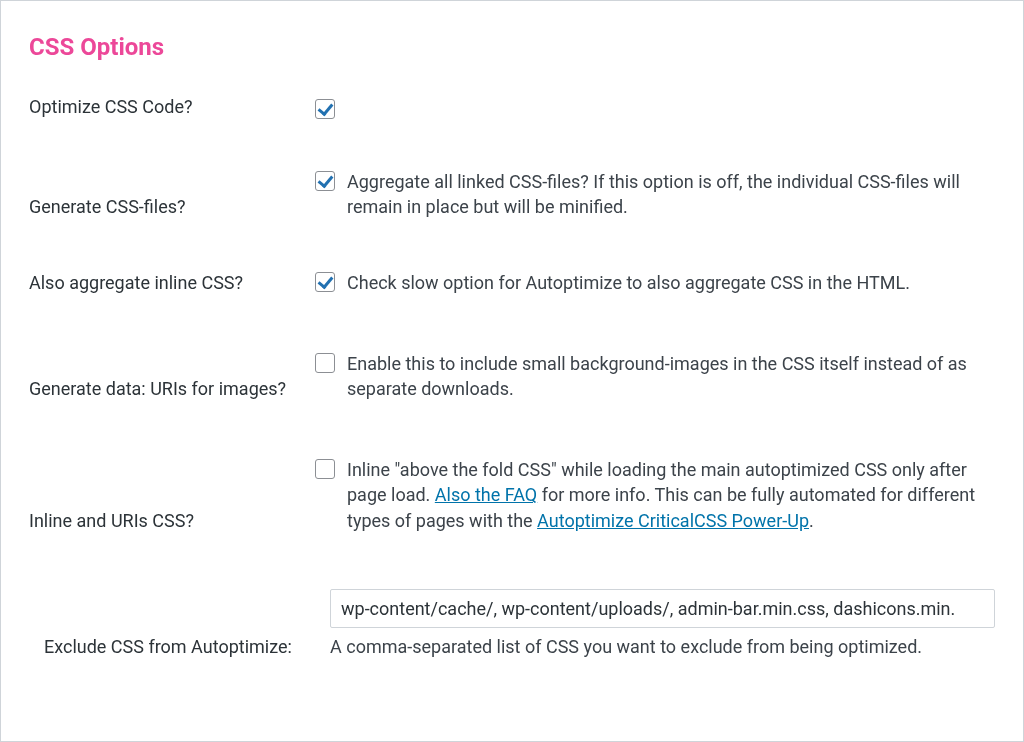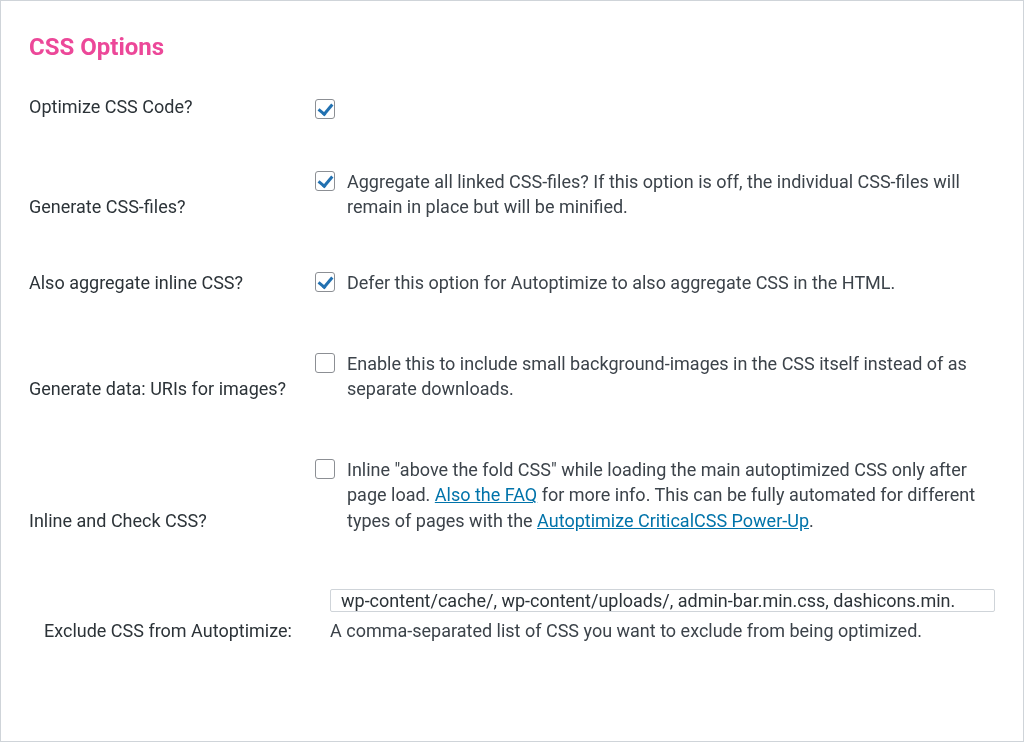--- a/index.html
+++ b/index.html
@@ -77,21 +77,21 @@
   }
   a.link {
     color: #0073aa;
     text-decoration: underline;
     cursor: pointer;
   }
   .text-input {
     width: 100%;
     border: 1px solid #cfd4d9;
     border-radius: 2px;
-    padding: 0 10px;
+    padding: 8px 10px;
     font-size: 18px;
     font-family: inherit;
     color: #2c3338;
     background: #fff;
     outline: none;
     margin-bottom: 6px;
   }
   .help-text {
     font-size: 18px;
     color: #3c434a;
@@ -115,34 +115,34 @@
     <div class="field-col">
       <div class="checkbox checked"></div>
       <div class="desc">Aggregate all linked CSS-files? If this option is off, the individual CSS-files will remain in place but will be minified.</div>
     </div>
   </div>
 
   <div class="form-row tall-gap">
     <div class="label-col">Also aggregate inline CSS?</div>
     <div class="field-col">
       <div class="checkbox checked"></div>
-      <div class="desc">Defer this option for Autoptimize to also aggregate CSS in the HTML.</div>
+      <div class="desc">Check slow option for Autoptimize to also aggregate CSS in the HTML.</div>
     </div>
   </div>
 
   <div class="form-row tall-gap">
     <div class="label-col">Generate data: URIs for images?</div>
     <div class="field-col">
       <div class="checkbox"></div>
       <div class="desc">Enable this to include small background-images in the CSS itself instead of as separate downloads.</div>
     </div>
   </div>
 
   <div class="form-row tall-gap">
-    <div class="label-col" style="padding-top:8px;">Inline and Check CSS?</div>
+    <div class="label-col" style="padding-top:8px;">Inline and URIs CSS?</div>
     <div class="field-col">
       <div class="checkbox"></div>
       <div class="desc">
         <span>Inline "above the fold CSS" while loading the main autoptimized CSS only after page load. </span><a class="link">Also the FAQ</a><span> for more info. This can be fully automated for different types of pages with the </span><a class="link">Autoptimize CriticalCSS Power-Up</a><span>.</span>
       </div>
     </div>
   </div>
 
 
   <div class="form-row short-gap">

